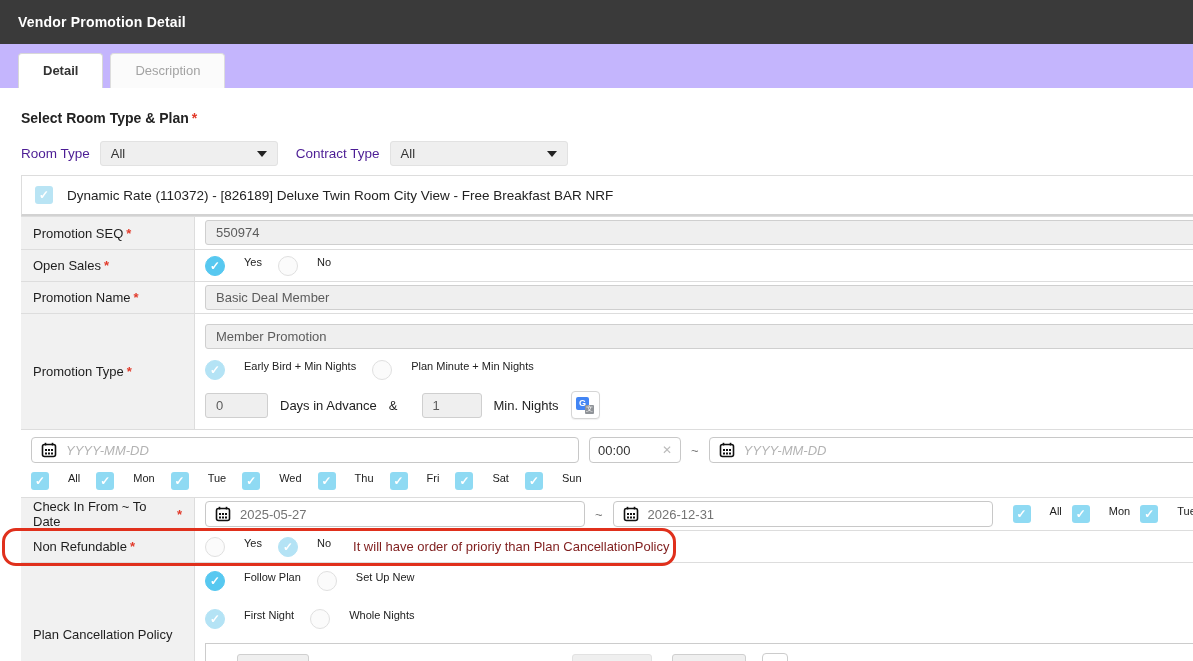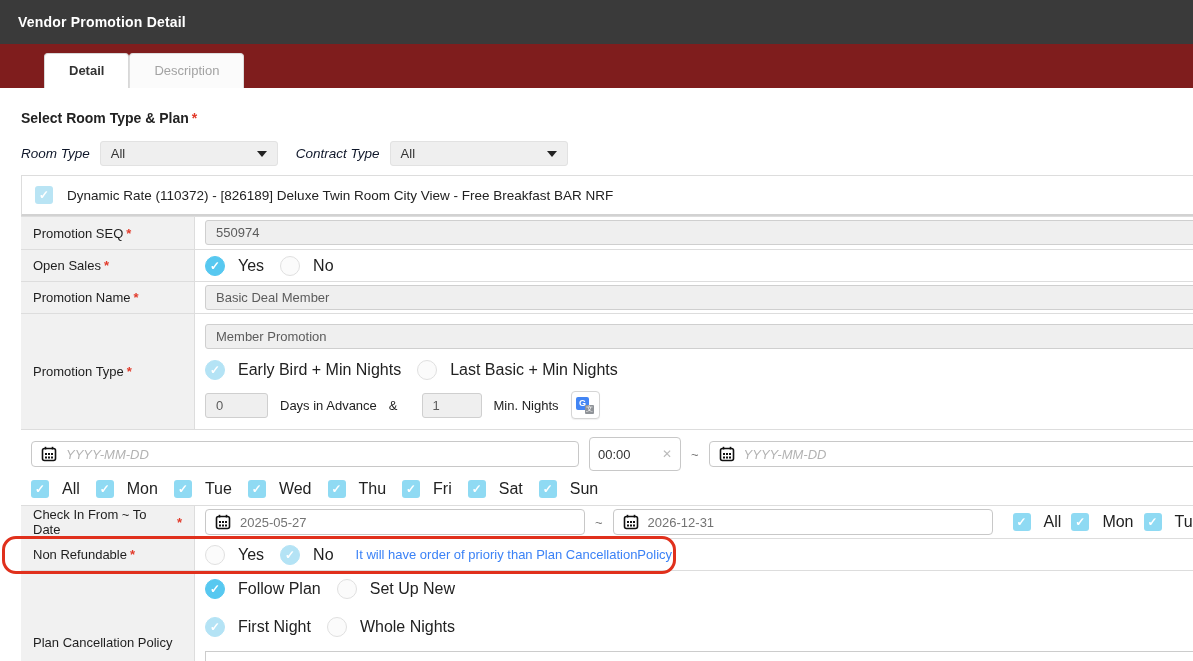--- a/index.html
+++ b/index.html
@@ -5,32 +5,32 @@
   * { margin:0; padding:0; box-sizing:border-box; }
   html,body { width:1193px; height:661px; overflow:hidden; background:#fff;
     font-family:"Liberation Sans", sans-serif; color:#222; }
   .page { position:relative; width:1193px; height:661px; overflow:hidden; }
 
   
   .hdr { height:44px; background:#3a3a3a; display:flex; align-items:center; padding:0 18px; }
   .hdr .title { color:#fff; font-size:14px; font-weight:bold; letter-spacing:.2px; }
 
   
-  .tabbar { height:44px; background:#7f1d1d; display:flex; align-items:flex-end; padding-left:44px; }
+  .tabbar { height:44px; background:#c4b5fd; display:flex; align-items:flex-end; padding-left:18px; gap:7px; }
   .tab { padding:9px 24px 10px; font-size:13px; border:1px solid #ddd; border-bottom:none;
     border-radius:4px 4px 0 0; background:#fbfbfb; color:#a3a3a3; cursor:pointer; }
   .tab.active { background:#fff; color:#333; font-weight:bold; border-color:#d8d8d8; }
 
   .content { padding:10px 0 0 21px; }
   h3.section { font-size:14px; font-weight:bold; margin:12px 0 15px; }
   .req { color:#e23a2a; font-weight:bold; margin-left:3px; }
 
   
   .filters { display:flex; align-items:center; margin-bottom:9px; font-size:13.5px; }
-  .filters .lb { margin-right:10px; color:#0f172a;font-style:italic; }
+  .filters .lb { margin-right:10px; color:#4c1d95; }
   .sel { height:25px; background:#efefef; border:1px solid #e2e2e2; border-radius:3px;
     display:flex; align-items:center; justify-content:space-between; padding:0 10px;
     font-size:13px; color:#333; cursor:pointer; }
   .sel .arrow { width:0; height:0; border-left:5px solid transparent; border-right:5px solid transparent;
     border-top:6px solid #222; margin-left:10px; }
   .sel.w178 { width:178px; }
   .gap18 { width:18px; }
 
   
   .plan-box { width:1560px; border:1px solid #ddd; border-bottom:2px solid #d2d2d2;
@@ -39,21 +39,21 @@
   
   .cb { width:18px; height:18px; border-radius:3px; flex-shrink:0; position:relative; background:#8fdaf3; }
   .cb.pale { background:#b9e4f4; }
   .cb.on::after, .radio.on::after { content:"\2713"; position:absolute; inset:0;
     display:flex; align-items:center; justify-content:center; color:#fff; font-size:12px; font-weight:bold; }
   .radio { width:20px; height:20px; border-radius:50%; flex-shrink:0; position:relative;
     background:#fff; border:1px solid #e0e0e0; }
   .radio.off { background:#fbfbfb; }
   .radio.on { background:#57c8f0; border-color:#57c8f0; }
   .radio.on.pale { background:#b4e3f5; border-color:#b4e3f5; }
-  .opt { display:flex; align-items:center; gap:13px; font-size:16px; cursor:pointer; }
+  .opt { display:flex; align-items:flex-start; gap:19px; font-size:11px; cursor:pointer; }
 
   
   .ftable { width:1560px; border-top:1px solid #ddd; font-size:13px; }
   .frow { display:flex; border-bottom:1px solid #ddd; position:relative; }
   .fl { width:174px; flex-shrink:0; background:#f1f1f1; border-right:1px solid #ddd;
     padding:0 12px; display:flex; align-items:center; font-size:13px; font-weight:500; color:#1e1e1e; }
   .fv { flex:1; padding:3px 10px; display:flex; align-items:center; gap:16px; }
   .fv.col { flex-direction:column; align-items:flex-start; justify-content:center; }
 
   input.txt { height:25px; border:1px solid #cfcfcf; border-radius:3px; background:#efefef;
@@ -64,39 +64,39 @@
   .r-nonref { min-height:32px; } .r-plan { min-height:110px; }
 
   .line { display:flex; align-items:center; gap:16px; width:100%; }
 
   
   .date-input { height:26px; background:#fff; border:1px solid #c8c8c8; border-radius:4px;
     display:flex; align-items:center; padding:0 9px; gap:9px; cursor:text; }
   .date-input .val { font-size:13px; color:#737373; }
   .date-input .ph { font-size:13px; color:#b3b3b3; font-style:italic; }
   .time-input { width:92px; height:26px; background:#fff; border:1px solid #c8c8c8; border-radius:4px;
-    display:flex; align-items:center; justify-content:space-between; padding:16px 8px; font-size:13px; color:#333; }
+    display:flex; align-items:center; justify-content:space-between; padding:8px 8px; font-size:13px; color:#333; }
   .clear-x { color:#bbb; font-size:12px; cursor:pointer; }
   .clear-x::after { content:"\2715"; }
   .tilde { color:#777; font-size:13px; }
   .cal { width:16px; height:16px; flex-shrink:0; }
 
   
   .tr-btn { width:29px; height:28px; border:1px solid #d5d5d5; border-radius:4px; background:#fff;
     display:flex; align-items:center; justify-content:center; cursor:pointer; box-shadow:0 1px 1px rgba(0,0,0,.06); }
   .tr-ico { width:18px; height:17px; position:relative; }
   .tr-ico .g { position:absolute; left:0; top:0; width:13px; height:13px; background:#4285f4;
     border-radius:2px; color:#fff; font-size:9px; font-weight:bold; display:flex; align-items:center; justify-content:center; }
   .tr-ico .zh { position:absolute; right:0; bottom:0; width:9px; height:9px; background:#8f9398;
     border-radius:1px; color:#fff; font-size:7px; display:flex; align-items:center; justify-content:center; }
 
   
   .red-annot { position:absolute; left:-19px; top:-3px; width:674px; height:38px;
     border:3px solid #e0301c; border-radius:14px; pointer-events:none; z-index:3; }
-  .note-red { color:#3b82f6; font-size:13px; margin-left:6px; }
+  .note-red { color:#7f1d1d; font-size:13px; margin-left:6px; }
 
   
   .sub-box { margin-top:12px; width:1330px; border:1px solid #ccc; padding:9px 0 22px 31px;
     display:flex; align-items:center; }
   .plus-btn { width:26px; height:26px; border:1px solid #ccc; border-radius:4px; background:#fff;
     color:#9a9a9a; font-size:15px; display:flex; align-items:center; justify-content:center; cursor:pointer; }
 
   .ml70 { margin-left:70px; } .ml14 { margin-left:14px; } .ml10 { margin-left:10px; }
   .ml20 { margin-left:20px; } .ml16 { margin-left:16px; } .ml12 { margin-left:12px; }
   .lbl { font-size:13px; color:#1e1e1e; font-weight:500; }
@@ -186,21 +186,21 @@
         </div>
         <div class="fv col" style="gap:11px; padding-top:10px; padding-bottom:10px;">
           <input class="txt full" value="Member Promotion" style="">
           <div class="line">
             <label class="opt">
               <span class="radio on pale"></span>
               <span>Early Bird + Min Nights</span>
             </label>
             <label class="opt">
               <span class="radio off"></span>
-              <span>Last Basic + Min Nights</span>
+              <span>Plan Minute + Min Nights</span>
             </label>
           </div>
           <div class="line" style="gap:12px;">
             <input class="txt" style="width: 63px;" value="0">
             <span class="lbl">Days in Advance</span>
             <span class="lbl">&amp;</span>
             <input class="txt ml12" style="width: 60px;" value="1">
             <span class="lbl">Min. Nights</span>
             <button class="tr-btn">
               <span class="tr-ico">

